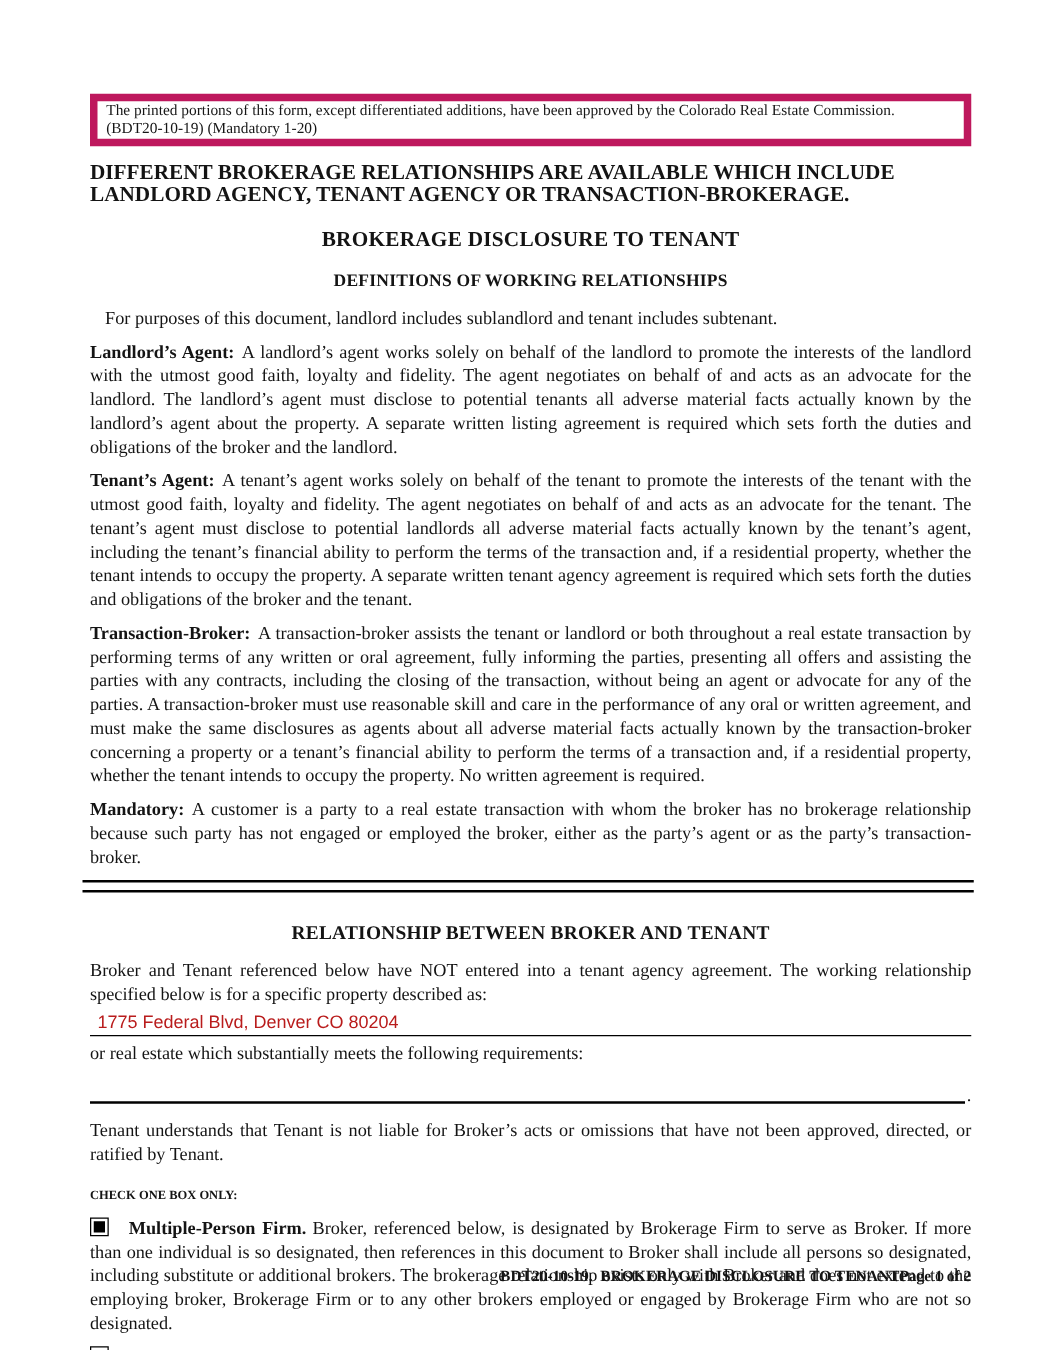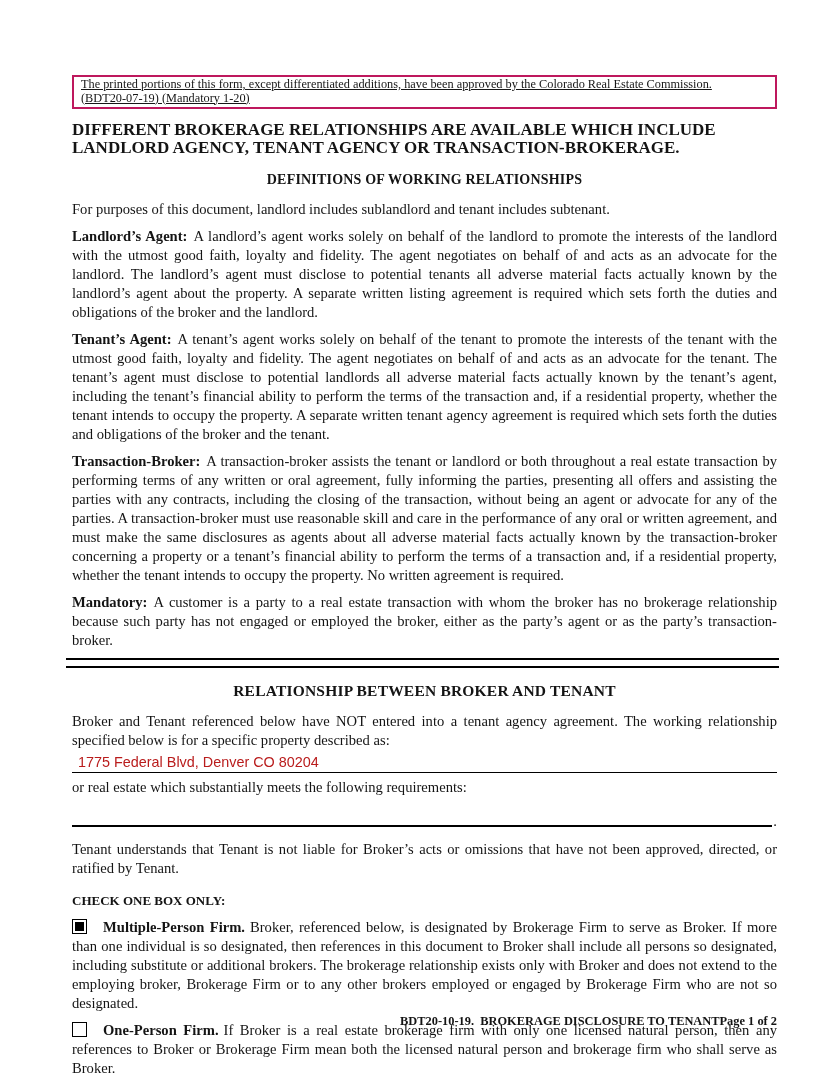--- a/index.html
+++ b/index.html
@@ -2,45 +2,45 @@
 <html><head>
 <meta charset="utf-8">
 <style>
   html,body{margin:0;padding:0;}
   body{
     width:835px;height:1080px;background:#ffffff;color:#141414;
     font-family:"Liberation Serif", serif;position:relative;overflow:hidden;
   }
   .page{position:absolute;inset:0;padding:75px 58px 0 72px;box-sizing:border-box;}
   .approval-box{
-    border:2px solid #be185d;font-size:12.3px;line-height:13.6px;
-    padding:1px 7px 2px;color:#161616;text-decoration:underline;
+    border:6px solid #be185d;font-size:12.3px;line-height:13.6px;
+    padding:1px 7px 2px;color:#161616;
   }
   .warning{margin:12px 0 0;font-weight:bold;font-size:17px;line-height:17.5px;}
   .title{margin:18px 0 0;font-size:17px;font-weight:bold;text-align:center;letter-spacing:.2px;}
   .subtitle{margin:16px 0 0;font-size:14px;font-weight:bold;text-align:center;letter-spacing:.2px;}
-  .intro{margin:12px 0 0;font-size:14.6px;line-height:19px;}
+  .intro{margin:12px 12px 0;font-size:14.6px;line-height:19px;}
   .body-p{margin:8px 0 0;font-size:14.6px;line-height:19px;text-align:justify;}
   .def{margin:8px 0 0;font-size:14.6px;line-height:19px;text-align:justify;}
   .def:first-of-type{margin-top:9px;}
   .term{font-weight:bold;margin-right:6px;}
   .double-rule{margin-top:8px;height:6px;border-top:2px solid #000;border-bottom:2px solid #000;margin-left:-6px;margin-right:-2px;}
-  .section-heading{margin:14px 0 0;font-size:15.5px;font-weight:bold;text-align:center;letter-spacing:.2px;}
+  .section-heading{margin:24px 0 0;font-size:15.5px;font-weight:bold;text-align:center;letter-spacing:.2px;}
   .rel-paragraph{margin:12px 0 0;}
   .fill-line{
     margin-top:2px;border-bottom:1.6px solid #000;min-height:18px;
     font-family:"Liberation Sans", sans-serif;font-size:14.4px;line-height:18px;
     padding:1px 0 1px 6px;color:#b91c1c;cursor:text;
   }
   .or-real{margin:5px 0 0;text-align:left;}
   .blank-row{margin:12px 0 0;display:flex;align-items:flex-end;}
   .blank-line{flex:1;border-bottom:2px solid #000;height:16px;cursor:text;}
   .blank-period{font-size:14.6px;line-height:12px;margin-left:1px;}
   .liability{margin:13px 0 0;}
-  .check-heading{margin:13px 0 0;font-size:13px;font-weight:bold;line-height:19px;}
+  .check-heading{margin:13px 0 0;font-size:10px;font-weight:bold;line-height:19px;}
   .option{margin:8px 0 0;font-size:14.6px;line-height:19px;text-align:justify;}
   .checkbox{
     display:inline-block;width:13px;height:13px;border:1.6px solid #000;
     vertical-align:-2px;margin-right:16px;position:relative;cursor:pointer;
     box-sizing:content-box;background:#fff;
   }
   .checkbox.checked::after{content:"";position:absolute;inset:2px;background:#000;}
   .opt-label{font-weight:bold;margin-right:5px;}
   .footer{
     position:absolute;left:72px;right:58px;top:1014px;
@@ -49,25 +49,26 @@
   }
   .footer-left{white-space:pre;}
 </style>
 </head>
 <body>
 
 <div class="page">
 
   <div class="approval-box">
     <div>The printed portions of this form, except differentiated additions, have been approved by the Colorado Real Estate Commission.</div>
-    <div>(BDT20-07-19) (Mandatory 1-20)</div>
+    <div>(BDT20-10-19) (Mandatory 1-20)</div>
   </div>
 
   <p class="warning">DIFFERENT BROKERAGE RELATIONSHIPS ARE AVAILABLE WHICH INCLUDE LANDLORD AGENCY, TENANT AGENCY OR TRANSACTION-BROKERAGE.</p>
 
+  <h1 class="title">BROKERAGE DISCLOSURE TO TENANT</h1>
   <h2 class="subtitle">DEFINITIONS OF WORKING RELATIONSHIPS</h2>
 
   <p class="intro">For purposes of this document, landlord includes sublandlord and tenant includes subtenant.</p>
 
   <p class="def">
     <span class="term">Landlord’s Agent:</span><span>A landlord’s agent works solely on behalf of the landlord to promote the interests of the landlord with the utmost good faith, loyalty and fidelity. The agent negotiates on behalf of and acts as an advocate for the landlord. The landlord’s agent must disclose to potential tenants all adverse material facts actually known by the landlord’s agent about the property. A separate written listing agreement is required which sets forth the duties and obligations of the broker and the landlord.</span>
   </p>
 
   <p class="def">
     <span class="term">Tenant’s Agent:</span><span>A tenant’s agent works solely on behalf of the tenant to promote the interests of the tenant with the utmost good faith, loyalty and fidelity. The agent negotiates on behalf of and acts as an advocate for the tenant. The tenant’s agent must disclose to potential landlords all adverse material facts actually known by the tenant’s agent, including the tenant’s financial ability to perform the terms of the transaction and, if a residential property, whether the tenant intends to occupy the property. A separate written tenant agency agreement is required which sets forth the duties and obligations of the broker and the tenant.</span>

